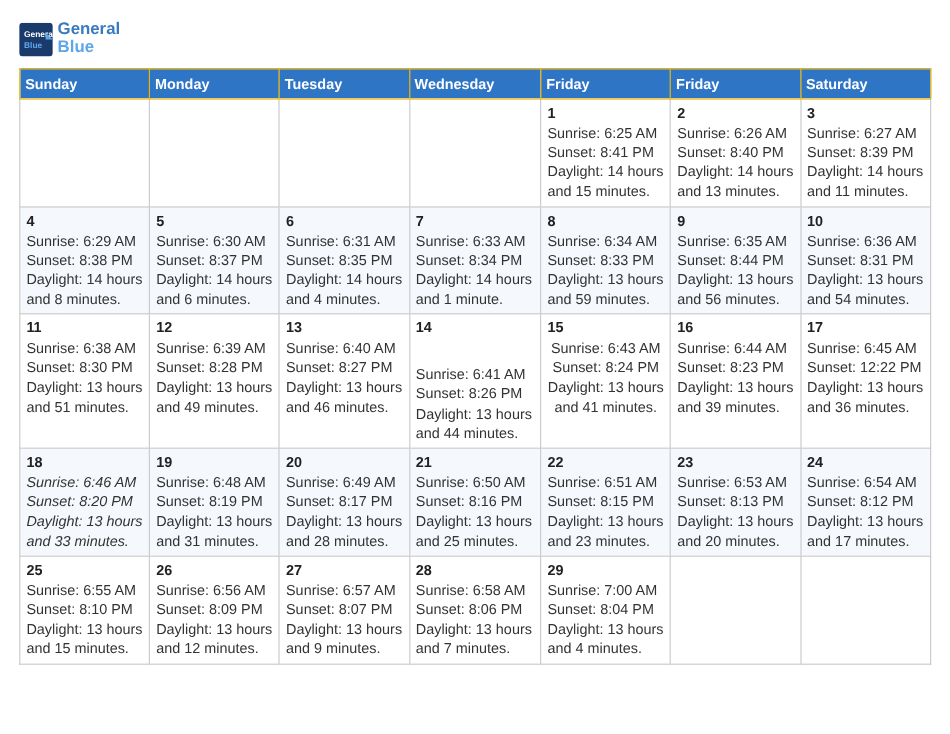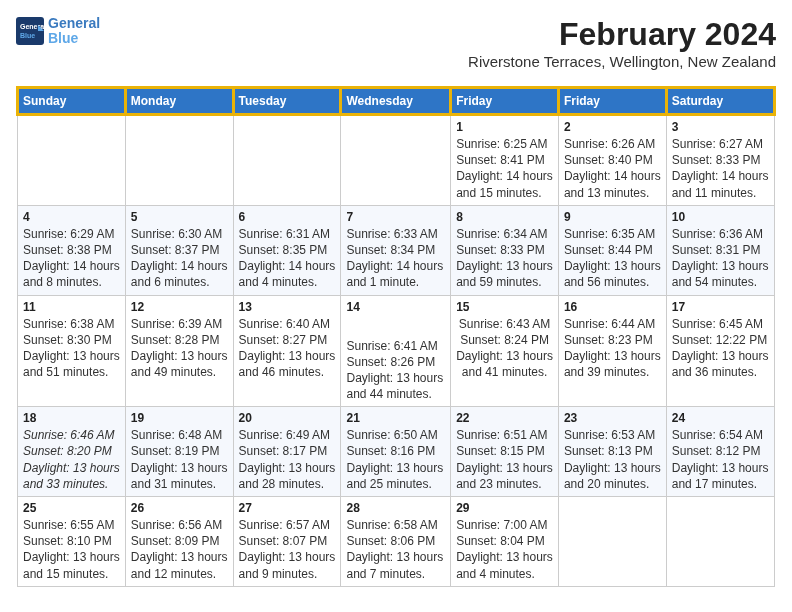--- a/index.html
+++ b/index.html
@@ -5,21 +5,21 @@
     * { box-sizing: border-box; margin: 0; padding: 0; }
     body {
       font-family: Arial, sans-serif;
       background: #fff;
       width: 792px;
       min-height: 612px;
       padding: 16px;
     }
     .header-logo {
       display: flex;
-      align-items: center;
+      align-items: flex-end;
       margin-bottom: 4px;
     }
     .logo-text {
       font-size: 14px;
       font-weight: bold;
       color: #1a1a1a;
       line-height: 1.1;
     }
     .logo-text span {
       color: #3a7abf;
@@ -48,21 +48,21 @@
       border-collapse: collapse;
       font-size: 11px;
     }
     .calendar thead tr th {
       background: #2e75c6;
       color: #fff;
       padding: 5px 4px;
       text-align: left;
       font-size: 12px;
       font-weight: bold;
-      border: 3px solid #eab308;
+      border: 1px solid #eab308;
     }
     .calendar tbody tr td {
       border: 1px solid #ccc;
       vertical-align: top;
       padding: 4px 5px;
       width: 113px;
       min-height: 80px;
       background: #fff;
     }
     .calendar tbody tr:nth-child(even) td {
@@ -93,24 +93,20 @@
       <rect x="0" y="0" width="28" height="28" rx="3" fill="#1a3a6b"></rect>
       <text x="4" y="12" font-size="7" font-weight="bold" fill="white" font-family="Arial">General</text>
       <text x="4" y="21" font-size="7" font-weight="bold" fill="#5fa8e8" font-family="Arial">Blue</text>
       <polygon points="22,8 28,14 22,14" fill="#5fa8e8"></polygon>
     </svg>
     <div>
       <div class="logo-text"><span>General</span></div>
       <div class="logo-text" style="color:#5fa8e8;">Blue</div>
     </div>
   </div>
-  <div class="title-section">
-    <div class="main-title">February 2024</div>
-    <div class="subtitle">Riverstone Terraces, Wellington, New Zealand</div>
-  </div>
 </div>
 
 <table class="calendar">
   <thead>
     <tr id="calendar-header">
         <th>Sunday</th>
         <th>Monday</th>
         <th>Tuesday</th>
         <th>Wednesday</th>
         <th>Friday</th>
@@ -134,21 +130,21 @@
         <td>
           <span class="day-number">2</span>
           <div class="day-info" style="white-space: pre-line;">Sunrise: 6:26 AM
 Sunset: 8:40 PM
 Daylight: 14 hours
 and 13 minutes.</div>
         </td>
         <td>
           <span class="day-number">3</span>
           <div class="day-info" style="white-space: pre-line;">Sunrise: 6:27 AM
-Sunset: 8:33 PM
+Sunset: 8:39 PM
 Daylight: 14 hours
 and 11 minutes.</div>
         </td>
       </tr>
       <tr>
         <td>
           <span class="day-number">4</span>
           <div class="day-info" style="white-space: pre-line;">Sunrise: 6:29 AM
 Sunset: 8:38 PM
 Daylight: 14 hours

